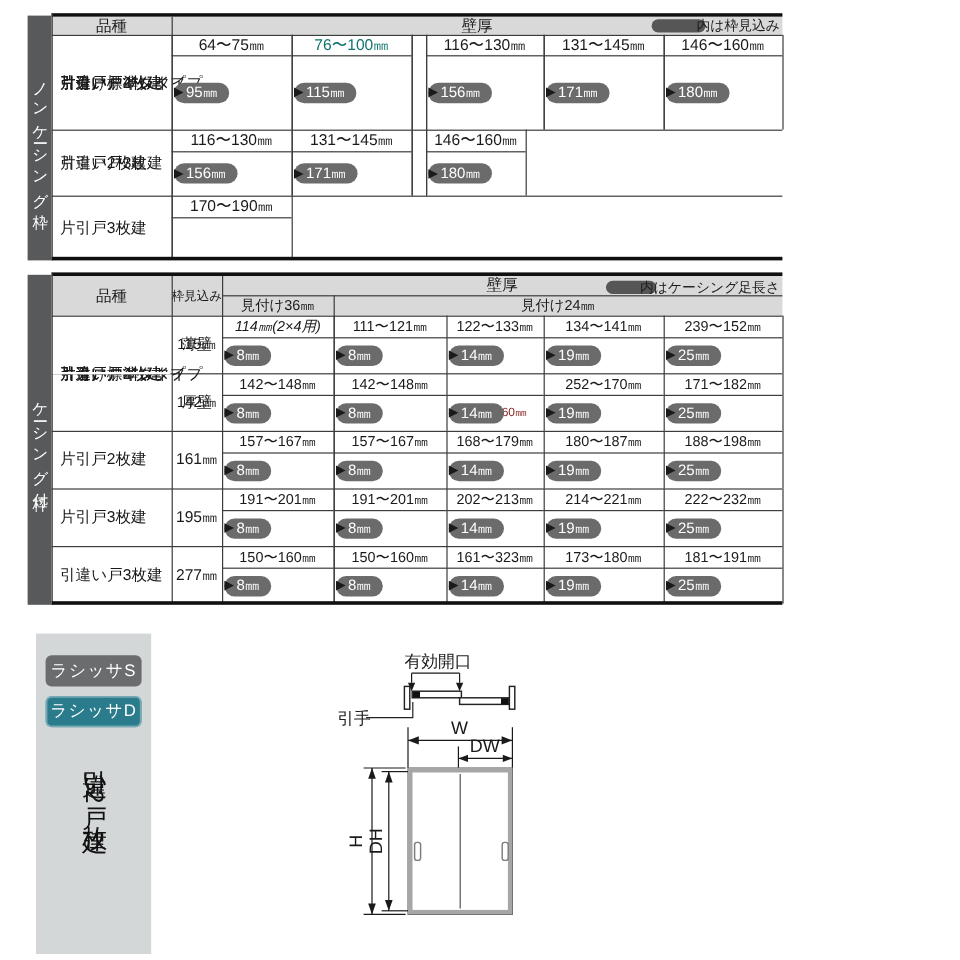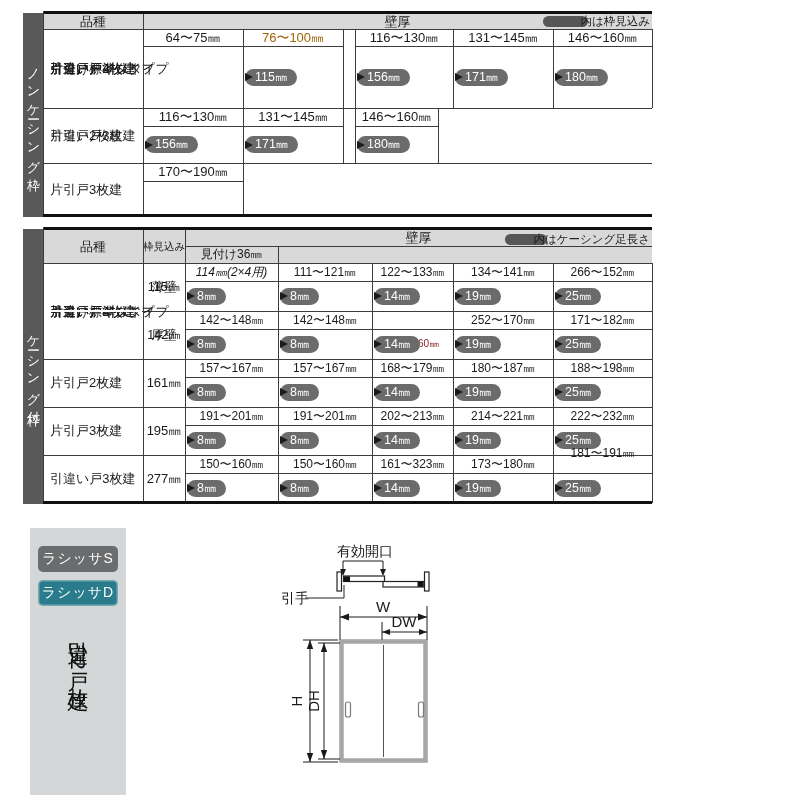--- a/index.html
+++ b/index.html
@@ -93,23 +93,30 @@
       <div style="line-height: 15px; font-size: 13px; color: rgb(26, 26, 26); white-space: nowrap;">引違い戸2枚建</div>
       <div style="line-height: 15px; font-size: 13px; color: rgb(26, 26, 26); white-space: nowrap;">引違い戸4枚建</div>
       <div style="line-height: 15px; font-size: 13px; color: rgb(26, 26, 26); white-space: nowrap;">引分け戸</div>
     </div>
     <div style="position: absolute; left: 343px; top: 29px; width: 1px; height: 79px; background: rgb(60, 60, 60);"></div>
     <div style="position: absolute; left: 355px; top: 29px; width: 1px; height: 79px; background: rgb(60, 60, 60);"></div>
     <div style="position: absolute; left: 143px; top: 29px; width: 1px; height: 79px; background: rgb(60, 60, 60);"></div>
     <div style="position: absolute; left: 243px; top: 29px; width: 1px; height: 79px; background: rgb(60, 60, 60);"></div>
     <div style="position: absolute; left: 143px; top: 29px; width: 100px; height: 17px; display: flex; align-items: center; justify-content: center; font-size: 13px; color: rgb(26, 26, 26); white-space: nowrap;">64〜75㎜</div>
     <div style="position: absolute; left: 143px; top: 46px; width: 100px; height: 1px; background: rgb(60, 60, 60);"></div>
+    <div style="position: absolute; left: 145px; top: 46px; width: 96px; height: 62px; display: flex; align-items: center;">
+      <div style="width: 0px; height: 0px; border-top: 4.5px solid transparent; border-bottom: 4.5px solid transparent; border-right: 8px solid rgb(26, 26, 26);"></div>
+      <div style="flex: 1 1 auto; height: 2px; background: rgb(26, 26, 26);"></div>
+      <div style="height: 17px; line-height: 17px; padding: 0px 10px; background: rgb(107, 107, 107); color: rgb(255, 255, 255); border-radius: 8.5px; font-size: 12.5px; white-space: nowrap;">95㎜</div>
+      <div style="flex: 1 1 auto; height: 2px; background: rgb(26, 26, 26);"></div>
+      <div style="width: 0px; height: 0px; border-top: 4.5px solid transparent; border-bottom: 4.5px solid transparent; border-left: 8px solid rgb(26, 26, 26);"></div>
+    </div>
     <div style="position: absolute; left: 243px; top: 29px; width: 1px; height: 79px; background: rgb(60, 60, 60);"></div>
     <div style="position: absolute; left: 343px; top: 29px; width: 1px; height: 79px; background: rgb(60, 60, 60);"></div>
-    <div style="position: absolute; left: 243px; top: 29px; width: 100px; height: 17px; display: flex; align-items: center; justify-content: center; font-size: 13px; color: #a16207; white-space: nowrap;">76〜100㎜</div>
+    <div style="position: absolute; left: 243px; top: 29px; width: 100px; height: 17px; display: flex; align-items: center; justify-content: center; font-size: 13px; color: #0f766e; white-space: nowrap;">76〜100㎜</div>
     <div style="position: absolute; left: 243px; top: 46px; width: 100px; height: 1px; background: rgb(60, 60, 60);"></div>
     <div style="position: absolute; left: 245px; top: 46px; width: 96px; height: 62px; display: flex; align-items: center;">
       <div style="width: 0px; height: 0px; border-top: 4.5px solid transparent; border-bottom: 4.5px solid transparent; border-right: 8px solid rgb(26, 26, 26);"></div>
       <div style="flex: 1 1 auto; height: 2px; background: rgb(26, 26, 26);"></div>
       <div style="height: 17px; line-height: 17px; padding: 0px 10px; background: rgb(107, 107, 107); color: rgb(255, 255, 255); border-radius: 8.5px; font-size: 12.5px; white-space: nowrap;">115㎜</div>
       <div style="flex: 1 1 auto; height: 2px; background: rgb(26, 26, 26);"></div>
       <div style="width: 0px; height: 0px; border-top: 4.5px solid transparent; border-bottom: 4.5px solid transparent; border-left: 8px solid rgb(26, 26, 26);"></div>
     </div>
     <div style="position: absolute; left: 355px; top: 29px; width: 1px; height: 79px; background: rgb(60, 60, 60);"></div>
     <div style="position: absolute; left: 453px; top: 29px; width: 1px; height: 79px; background: rgb(60, 60, 60);"></div>
@@ -194,20 +201,21 @@
     <div style="position: absolute; left: 43px; top: 214px; width: 609px; height: 3px; background: rgb(16, 16, 16);"></div>
     <div style="position: absolute; left: 23px; top: 13px; width: 20px; height: 204px; background: rgb(88, 89, 91);">
       <div style="position: absolute; left: 0px; top: 0px; width: 20px; height: 204px; writing-mode: vertical-rl; text-orientation: mixed; color: rgb(255, 255, 255); font-size: 13px; letter-spacing: 3px; display: flex; align-items: center; justify-content: center;">ノンケーシング枠</div>
     </div>
     <div style="position: absolute; left: 43px; top: 227px; width: 609px; height: 3px; background: rgb(16, 16, 16);"></div>
     <div style="position: absolute; left: 43px; top: 230px; width: 609px; height: 33px; background: rgb(217, 217, 217);"></div>
     <div style="position: absolute; left: 43px; top: 230px; width: 100px; height: 33px; display: flex; align-items: center; justify-content: center; font-size: 13px; color: rgb(26, 26, 26); white-space: nowrap;">品種</div>
     <div style="position: absolute; left: 143px; top: 230px; width: 42px; height: 33px; display: flex; align-items: center; justify-content: center; font-size: 10.5px; color: rgb(26, 26, 26); white-space: nowrap;">枠見込み</div>
     <div style="position: absolute; left: 185px; top: 230px; width: 467px; height: 16px; display: flex; align-items: center; justify-content: center; font-size: 13px; color: rgb(26, 26, 26); white-space: nowrap;">壁厚</div>
     <div style="position: absolute; left: 185px; top: 246px; width: 93px; height: 17px; display: flex; align-items: center; justify-content: center; font-size: 12px; color: rgb(26, 26, 26); white-space: nowrap;">見付け36㎜</div>
+    <div style="position: absolute; left: 278px; top: 246px; width: 374px; height: 17px; display: flex; align-items: center; justify-content: center; font-size: 12px; color: rgb(26, 26, 26); white-space: nowrap;">見付け24㎜</div>
     <div style="position: absolute; left: 505px; top: 234px; width: 42px; height: 11px; background: rgb(86, 86, 86); border-radius: 6px;"></div>
     <div style="position: absolute; left: 548px; top: 232px; width: 102px; height: 15px; display: flex; align-items: center; justify-content: flex-end; font-size: 11.5px; color: rgb(26, 26, 26); white-space: nowrap;">内はケーシング足長さ</div>
     <div style="position: absolute; left: 185px; top: 246px; width: 467px; height: 1px; background: rgb(60, 60, 60);"></div>
     <div style="position: absolute; left: 43px; top: 263px; width: 609px; height: 1px; background: rgb(60, 60, 60);"></div>
     <div style="position: absolute; left: 43px; top: 227px; width: 1px; height: 277px; background: rgb(60, 60, 60);"></div>
     <div style="position: absolute; left: 143px; top: 230px; width: 1px; height: 272px; background: rgb(60, 60, 60);"></div>
     <div style="position: absolute; left: 185px; top: 230px; width: 1px; height: 272px; background: rgb(60, 60, 60);"></div>
     <div style="position: absolute; left: 278px; top: 246px; width: 1px; height: 256px; background: rgb(60, 60, 60);"></div>
     <div style="position: absolute; left: 43px; top: 311px; width: 609px; height: 1px; background: rgb(60, 60, 60);"></div>
     <div style="position: absolute; left: 185px; top: 263px; width: 93px; height: 18px; display: flex; align-items: center; justify-content: center; font-size: 12px; color: rgb(26, 26, 26); white-space: nowrap; font-style: italic;">114㎜(2×4用)</div>
@@ -243,21 +251,21 @@
     <div style="position: absolute; left: 453px; top: 263px; width: 100px; height: 18px; display: flex; align-items: center; justify-content: center; font-size: 12px; color: rgb(26, 26, 26); white-space: nowrap;">134〜141㎜</div>
     <div style="position: absolute; left: 453px; top: 281px; width: 100px; height: 1px; background: rgb(60, 60, 60);"></div>
     <div style="position: absolute; left: 455px; top: 281px; width: 96px; height: 30px; display: flex; align-items: center;">
       <div style="width: 0px; height: 0px; border-top: 4.5px solid transparent; border-bottom: 4.5px solid transparent; border-right: 8px solid rgb(26, 26, 26);"></div>
       <div style="flex: 1 1 auto; height: 2px; background: rgb(26, 26, 26);"></div>
       <div style="height: 17px; line-height: 17px; padding: 0px 10px; background: rgb(107, 107, 107); color: rgb(255, 255, 255); border-radius: 8.5px; font-size: 12.5px; white-space: nowrap;">19㎜</div>
       <div style="flex: 1 1 auto; height: 2px; background: rgb(26, 26, 26);"></div>
       <div style="width: 0px; height: 0px; border-top: 4.5px solid transparent; border-bottom: 4.5px solid transparent; border-left: 8px solid rgb(26, 26, 26);"></div>
     </div>
     <div style="position: absolute; left: 553px; top: 263px; width: 1px; height: 48px; background: rgb(60, 60, 60);"></div>
-    <div style="position: absolute; left: 553px; top: 263px; width: 99px; height: 18px; display: flex; align-items: center; justify-content: center; font-size: 12px; color: rgb(26, 26, 26); white-space: nowrap;">266〜152㎜</div>
+    <div style="position: absolute; left: 553px; top: 263px; width: 99px; height: 18px; display: flex; align-items: center; justify-content: center; font-size: 12px; color: rgb(26, 26, 26); white-space: nowrap;">239〜152㎜</div>
     <div style="position: absolute; left: 553px; top: 281px; width: 99px; height: 1px; background: rgb(60, 60, 60);"></div>
     <div style="position: absolute; left: 555px; top: 281px; width: 95px; height: 30px; display: flex; align-items: center;">
       <div style="width: 0px; height: 0px; border-top: 4.5px solid transparent; border-bottom: 4.5px solid transparent; border-right: 8px solid rgb(26, 26, 26);"></div>
       <div style="flex: 1 1 auto; height: 2px; background: rgb(26, 26, 26);"></div>
       <div style="height: 17px; line-height: 17px; padding: 0px 10px; background: rgb(107, 107, 107); color: rgb(255, 255, 255); border-radius: 8.5px; font-size: 12.5px; white-space: nowrap;">25㎜</div>
       <div style="flex: 1 1 auto; height: 2px; background: rgb(26, 26, 26);"></div>
       <div style="width: 0px; height: 0px; border-top: 4.5px solid transparent; border-bottom: 4.5px solid transparent; border-left: 8px solid rgb(26, 26, 26);"></div>
     </div>
     <div style="position: absolute; left: 652px; top: 263px; width: 1px; height: 48px; background: rgb(60, 60, 60);"></div>
     <div style="position: absolute; left: 143px; top: 263px; width: 42px; height: 48px; display: flex; flex-direction: column; align-items: center; justify-content: center;">
@@ -465,21 +473,21 @@
     <div style="position: absolute; left: 453px; top: 455px; width: 100px; height: 18px; display: flex; align-items: center; justify-content: center; font-size: 12px; color: rgb(26, 26, 26); white-space: nowrap;">173〜180㎜</div>
     <div style="position: absolute; left: 453px; top: 473px; width: 100px; height: 1px; background: rgb(60, 60, 60);"></div>
     <div style="position: absolute; left: 455px; top: 473px; width: 96px; height: 30px; display: flex; align-items: center;">
       <div style="width: 0px; height: 0px; border-top: 4.5px solid transparent; border-bottom: 4.5px solid transparent; border-right: 8px solid rgb(26, 26, 26);"></div>
       <div style="flex: 1 1 auto; height: 2px; background: rgb(26, 26, 26);"></div>
       <div style="height: 17px; line-height: 17px; padding: 0px 10px; background: rgb(107, 107, 107); color: rgb(255, 255, 255); border-radius: 8.5px; font-size: 12.5px; white-space: nowrap;">19㎜</div>
       <div style="flex: 1 1 auto; height: 2px; background: rgb(26, 26, 26);"></div>
       <div style="width: 0px; height: 0px; border-top: 4.5px solid transparent; border-bottom: 4.5px solid transparent; border-left: 8px solid rgb(26, 26, 26);"></div>
     </div>
     <div style="position: absolute; left: 553px; top: 455px; width: 1px; height: 48px; background: rgb(60, 60, 60);"></div>
-    <div style="position: absolute; left: 553px; top: 444px; width: 99px; height: 18px; display: flex; align-items: center; justify-content: center; font-size: 12px; color: rgb(26, 26, 26); white-space: nowrap;">181〜191㎜</div>
+    <div style="position: absolute; left: 553px; top: 455px; width: 99px; height: 18px; display: flex; align-items: center; justify-content: center; font-size: 12px; color: rgb(26, 26, 26); white-space: nowrap;">181〜191㎜</div>
     <div style="position: absolute; left: 553px; top: 473px; width: 99px; height: 1px; background: rgb(60, 60, 60);"></div>
     <div style="position: absolute; left: 555px; top: 473px; width: 95px; height: 30px; display: flex; align-items: center;">
       <div style="width: 0px; height: 0px; border-top: 4.5px solid transparent; border-bottom: 4.5px solid transparent; border-right: 8px solid rgb(26, 26, 26);"></div>
       <div style="flex: 1 1 auto; height: 2px; background: rgb(26, 26, 26);"></div>
       <div style="height: 17px; line-height: 17px; padding: 0px 10px; background: rgb(107, 107, 107); color: rgb(255, 255, 255); border-radius: 8.5px; font-size: 12.5px; white-space: nowrap;">25㎜</div>
       <div style="flex: 1 1 auto; height: 2px; background: rgb(26, 26, 26);"></div>
       <div style="width: 0px; height: 0px; border-top: 4.5px solid transparent; border-bottom: 4.5px solid transparent; border-left: 8px solid rgb(26, 26, 26);"></div>
     </div>
     <div style="position: absolute; left: 652px; top: 455px; width: 1px; height: 48px; background: rgb(60, 60, 60);"></div>
     <div style="position: absolute; left: 143px; top: 455px; width: 42px; height: 48px; display: flex; align-items: center; justify-content: center; font-size: 13px; color: rgb(26, 26, 26); white-space: nowrap;">277㎜</div>

